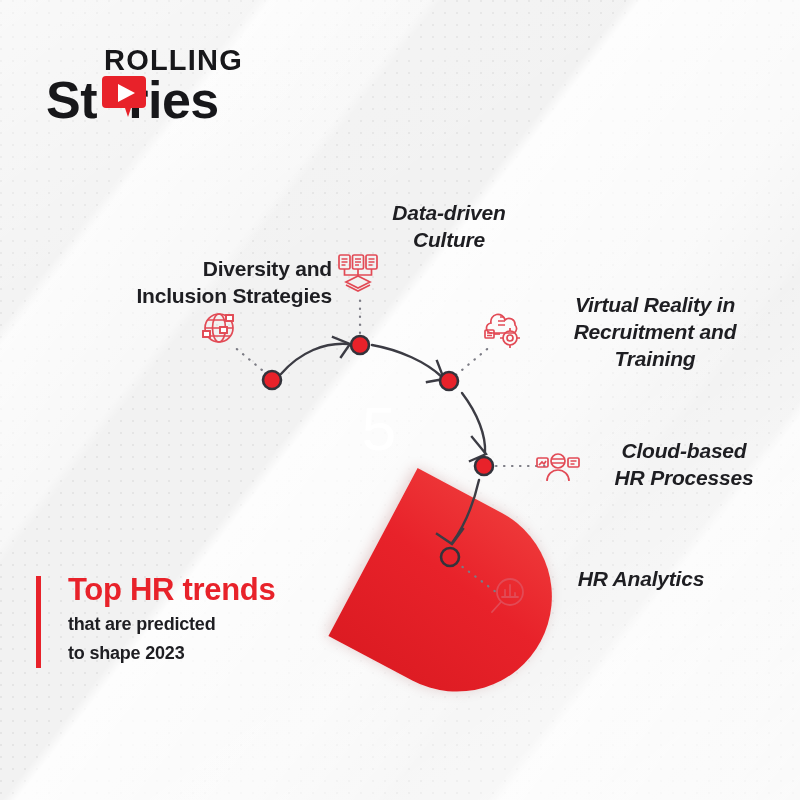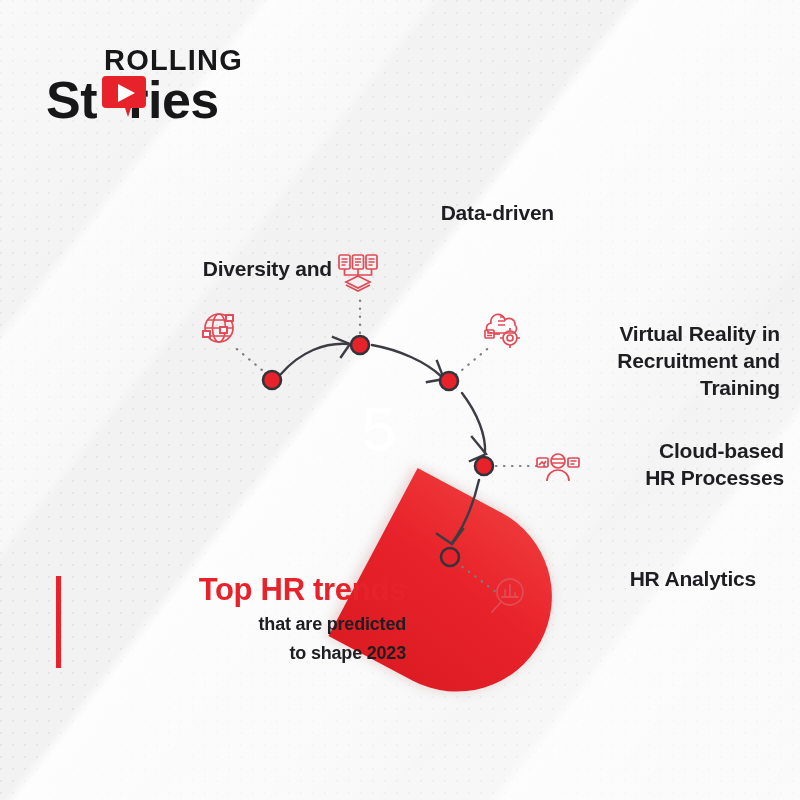--- a/index.html
+++ b/index.html
@@ -128,31 +128,30 @@
   
   .label {
     position: absolute;
     color: #1e1e22;
     font-weight: 700;
     font-size: 21px;
     line-height: 1.28;
     font-family: "Liberation Sans", sans-serif;
     letter-spacing: -0.2px;
   }
-  .label.right { text-align: right; }
+  .label.right { text-align: center; font-style: italic; }
   .label.rightal { text-align: right; }
 
   
   #headline {
     position: absolute;
-    left: 56px;
+    left: 36px;
     top: 572px;
     width: 330px;
-    padding-left: 20px;
-    text-align: right;
+    padding-left: 32px;
   }
   #headline .rule {
     position: absolute;
     left: 0;
     top: 4px;
     width: 5px;
     height: 92px;
     background: #e8222a;
   }
   .headline-main {
@@ -290,27 +289,29 @@
       <path d="M13 26 L4 36" stroke-linecap="round"></path>
       <path d="M17 21 V14" stroke-linecap="round"></path>
       <path d="M22 21 V9" stroke-linecap="round"></path>
       <path d="M27 21 V17" stroke-linecap="round"></path>
       <path d="M14 21 h16" stroke-linecap="round"></path>
     </svg>
   </div>
 
   <div class="label rightal" style="left:58px; top:256px; width:274px;text-align:right;">
     <div>Diversity and</div>
+    <div>Inclusion Strategies</div>
   </div>
 
   <div class="label right" style="left:344px; top:200px; width:210px;">
     <div>Data-driven</div>
-  </div>
-
-  <div class="label right" style="left:530px; top:292px; width:250px;margin-top:29px;">
+    <div>Culture</div>
+  </div>
+
+  <div class="label right" style="left:530px; top:292px; width:250px;">
     <div>Virtual Reality in</div>
     <div>Recruitment and</div>
     <div>Training</div>
   </div>
 
   <div class="label right" style="left:584px; top:438px; width:200px;">
     <div>Cloud-based</div>
     <div>HR Processes</div>
   </div>
 

